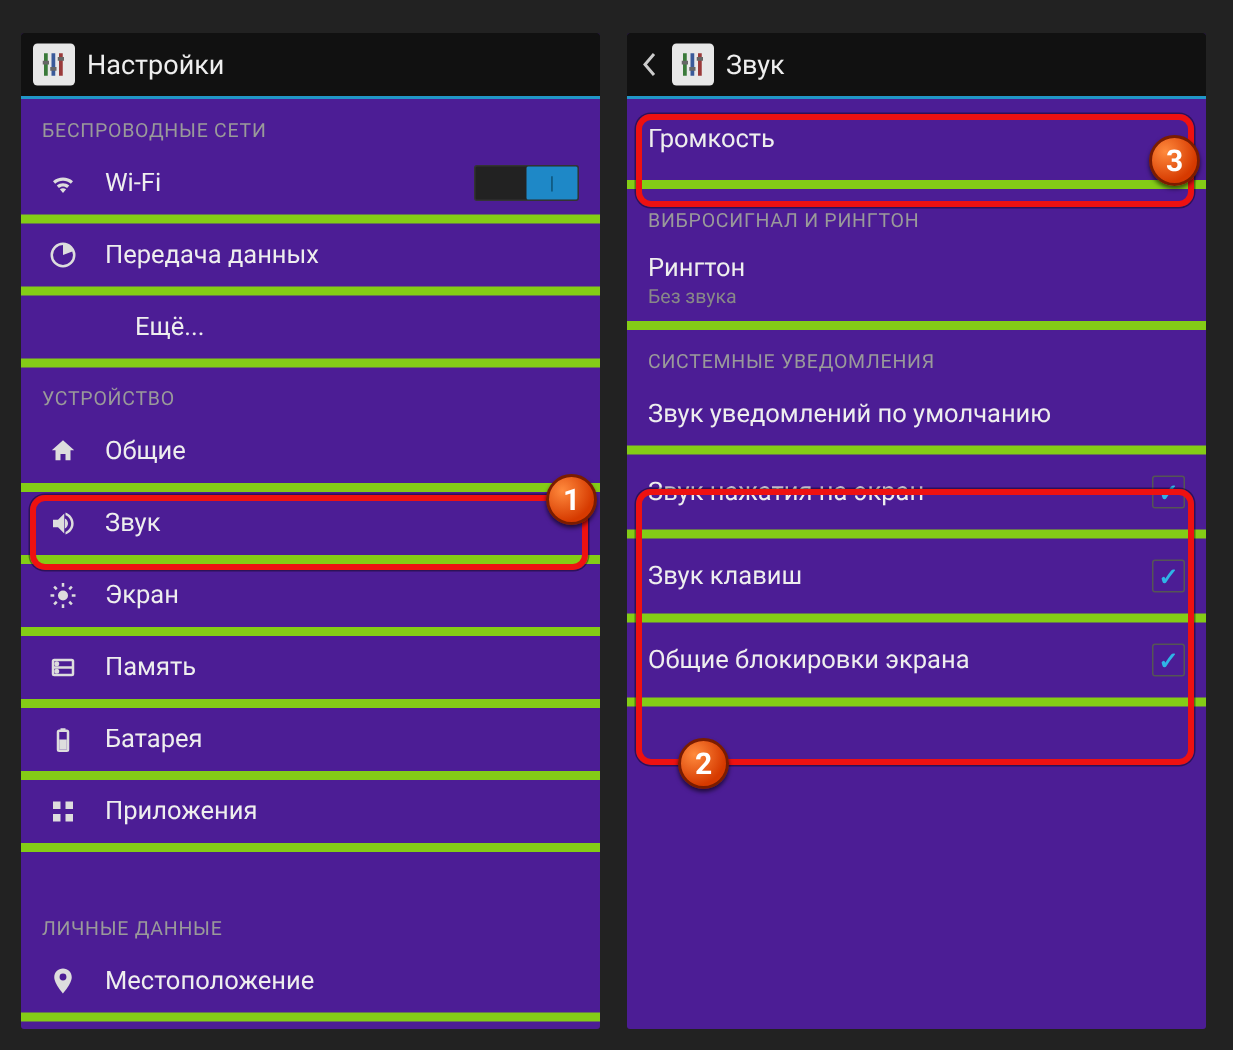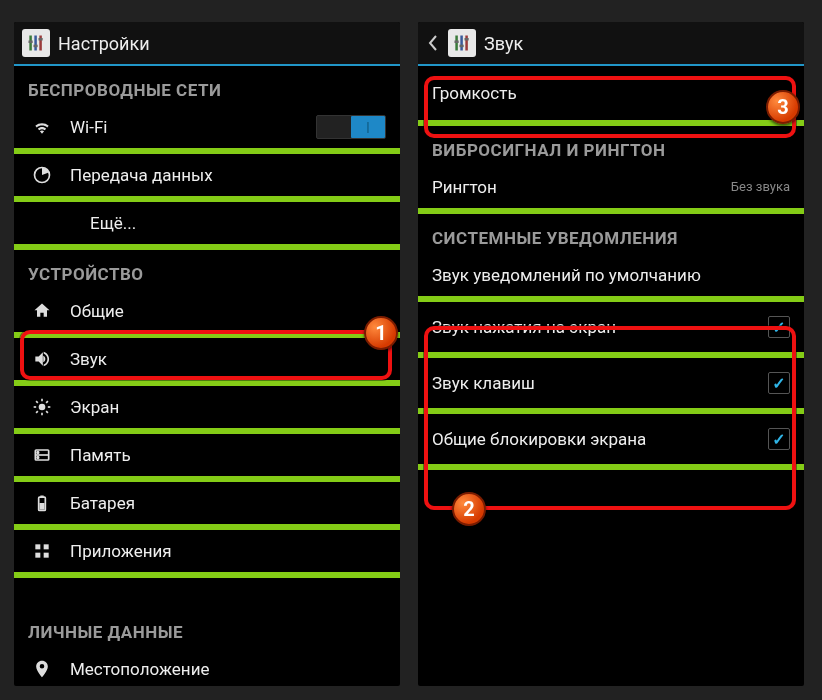--- a/index.html
+++ b/index.html
@@ -8,21 +8,21 @@
     font-family: "Roboto", "Segoe UI", Arial, sans-serif;
     width: 822px;
     height: 700px;
     display: flex;
     gap: 18px;
     padding: 22px 14px 14px 14px;
   }
   .phone {
     width: 386px;
     height: 664px;
-    background: #000000;
+    background: #4c1d95;
     position: relative;
     overflow: hidden;
     border-radius: 2px;
   }
   .titlebar {
     height: 44px;
     background: #111;
     display: flex;
     align-items: center;
     gap: 8px;
@@ -47,22 +47,22 @@
     justify-content: center;
   }
   .app-icon svg { width: 20px; height: 20px; }
   .title-text {
     color: #eee;
     font-size: 18px;
     font-weight: 400;
   }
   .section-header {
     color: #9a9a9a;
-    font-size: 17px;
-    font-weight: 700;
+    font-size: 13px;
+    font-weight: 400;
     letter-spacing: 0.5px;
     padding: 14px 14px 6px 14px;
     text-transform: uppercase;
   }
   .row {
     display: flex;
     align-items: center;
     min-height: 48px;
     padding: 8px 14px 8px 14px;
     border-bottom: 6px solid #84cc16;
@@ -82,21 +82,21 @@
   .row-text {
     color: #eee;
     font-size: 17px;
     flex: 1;
   }
   .row-sub {
     color: #888;
     font-size: 13px;
     margin-top: 2px;
   }
-  .row-stack { display: flex; flex:1; }
+  .row-stack { display: flex; flex-direction: column; flex:1; }
   .indent { padding-left: 76px; }
   .toggle {
     width: 70px;
     height: 24px;
     background: #222;
     border: 1px solid #333;
     border-radius: 2px;
     position: relative;
     flex-shrink: 0;
   }

